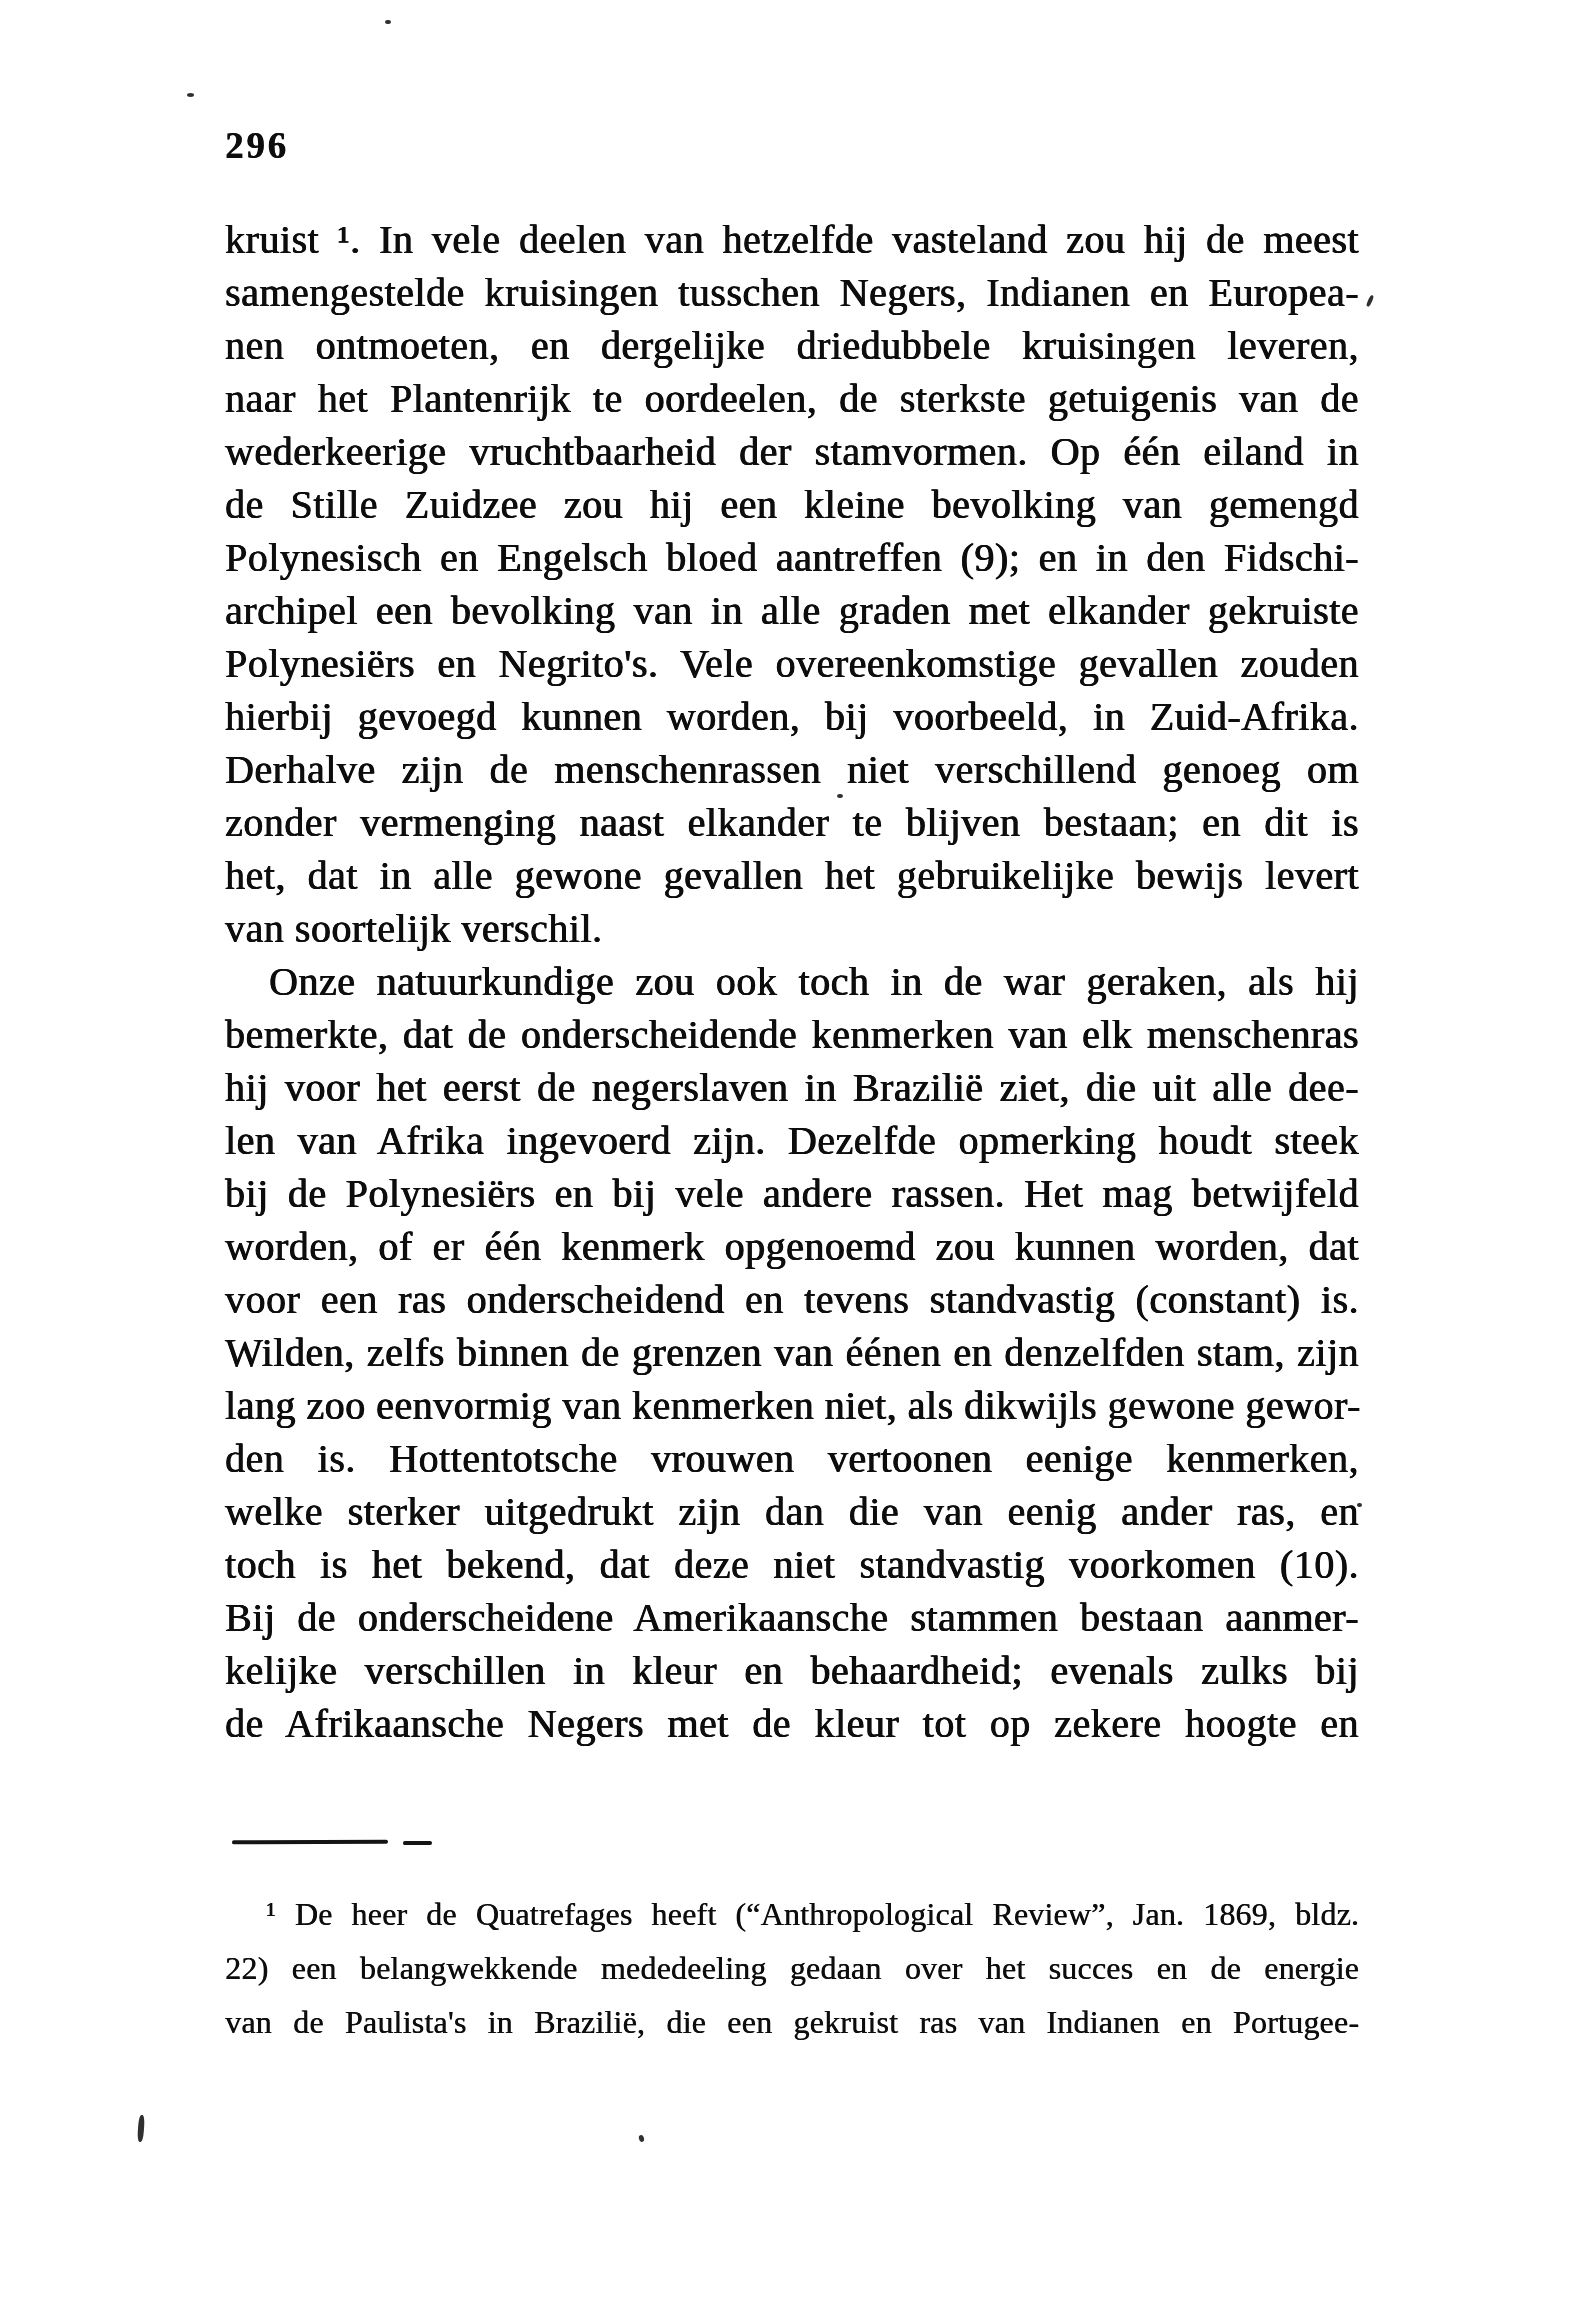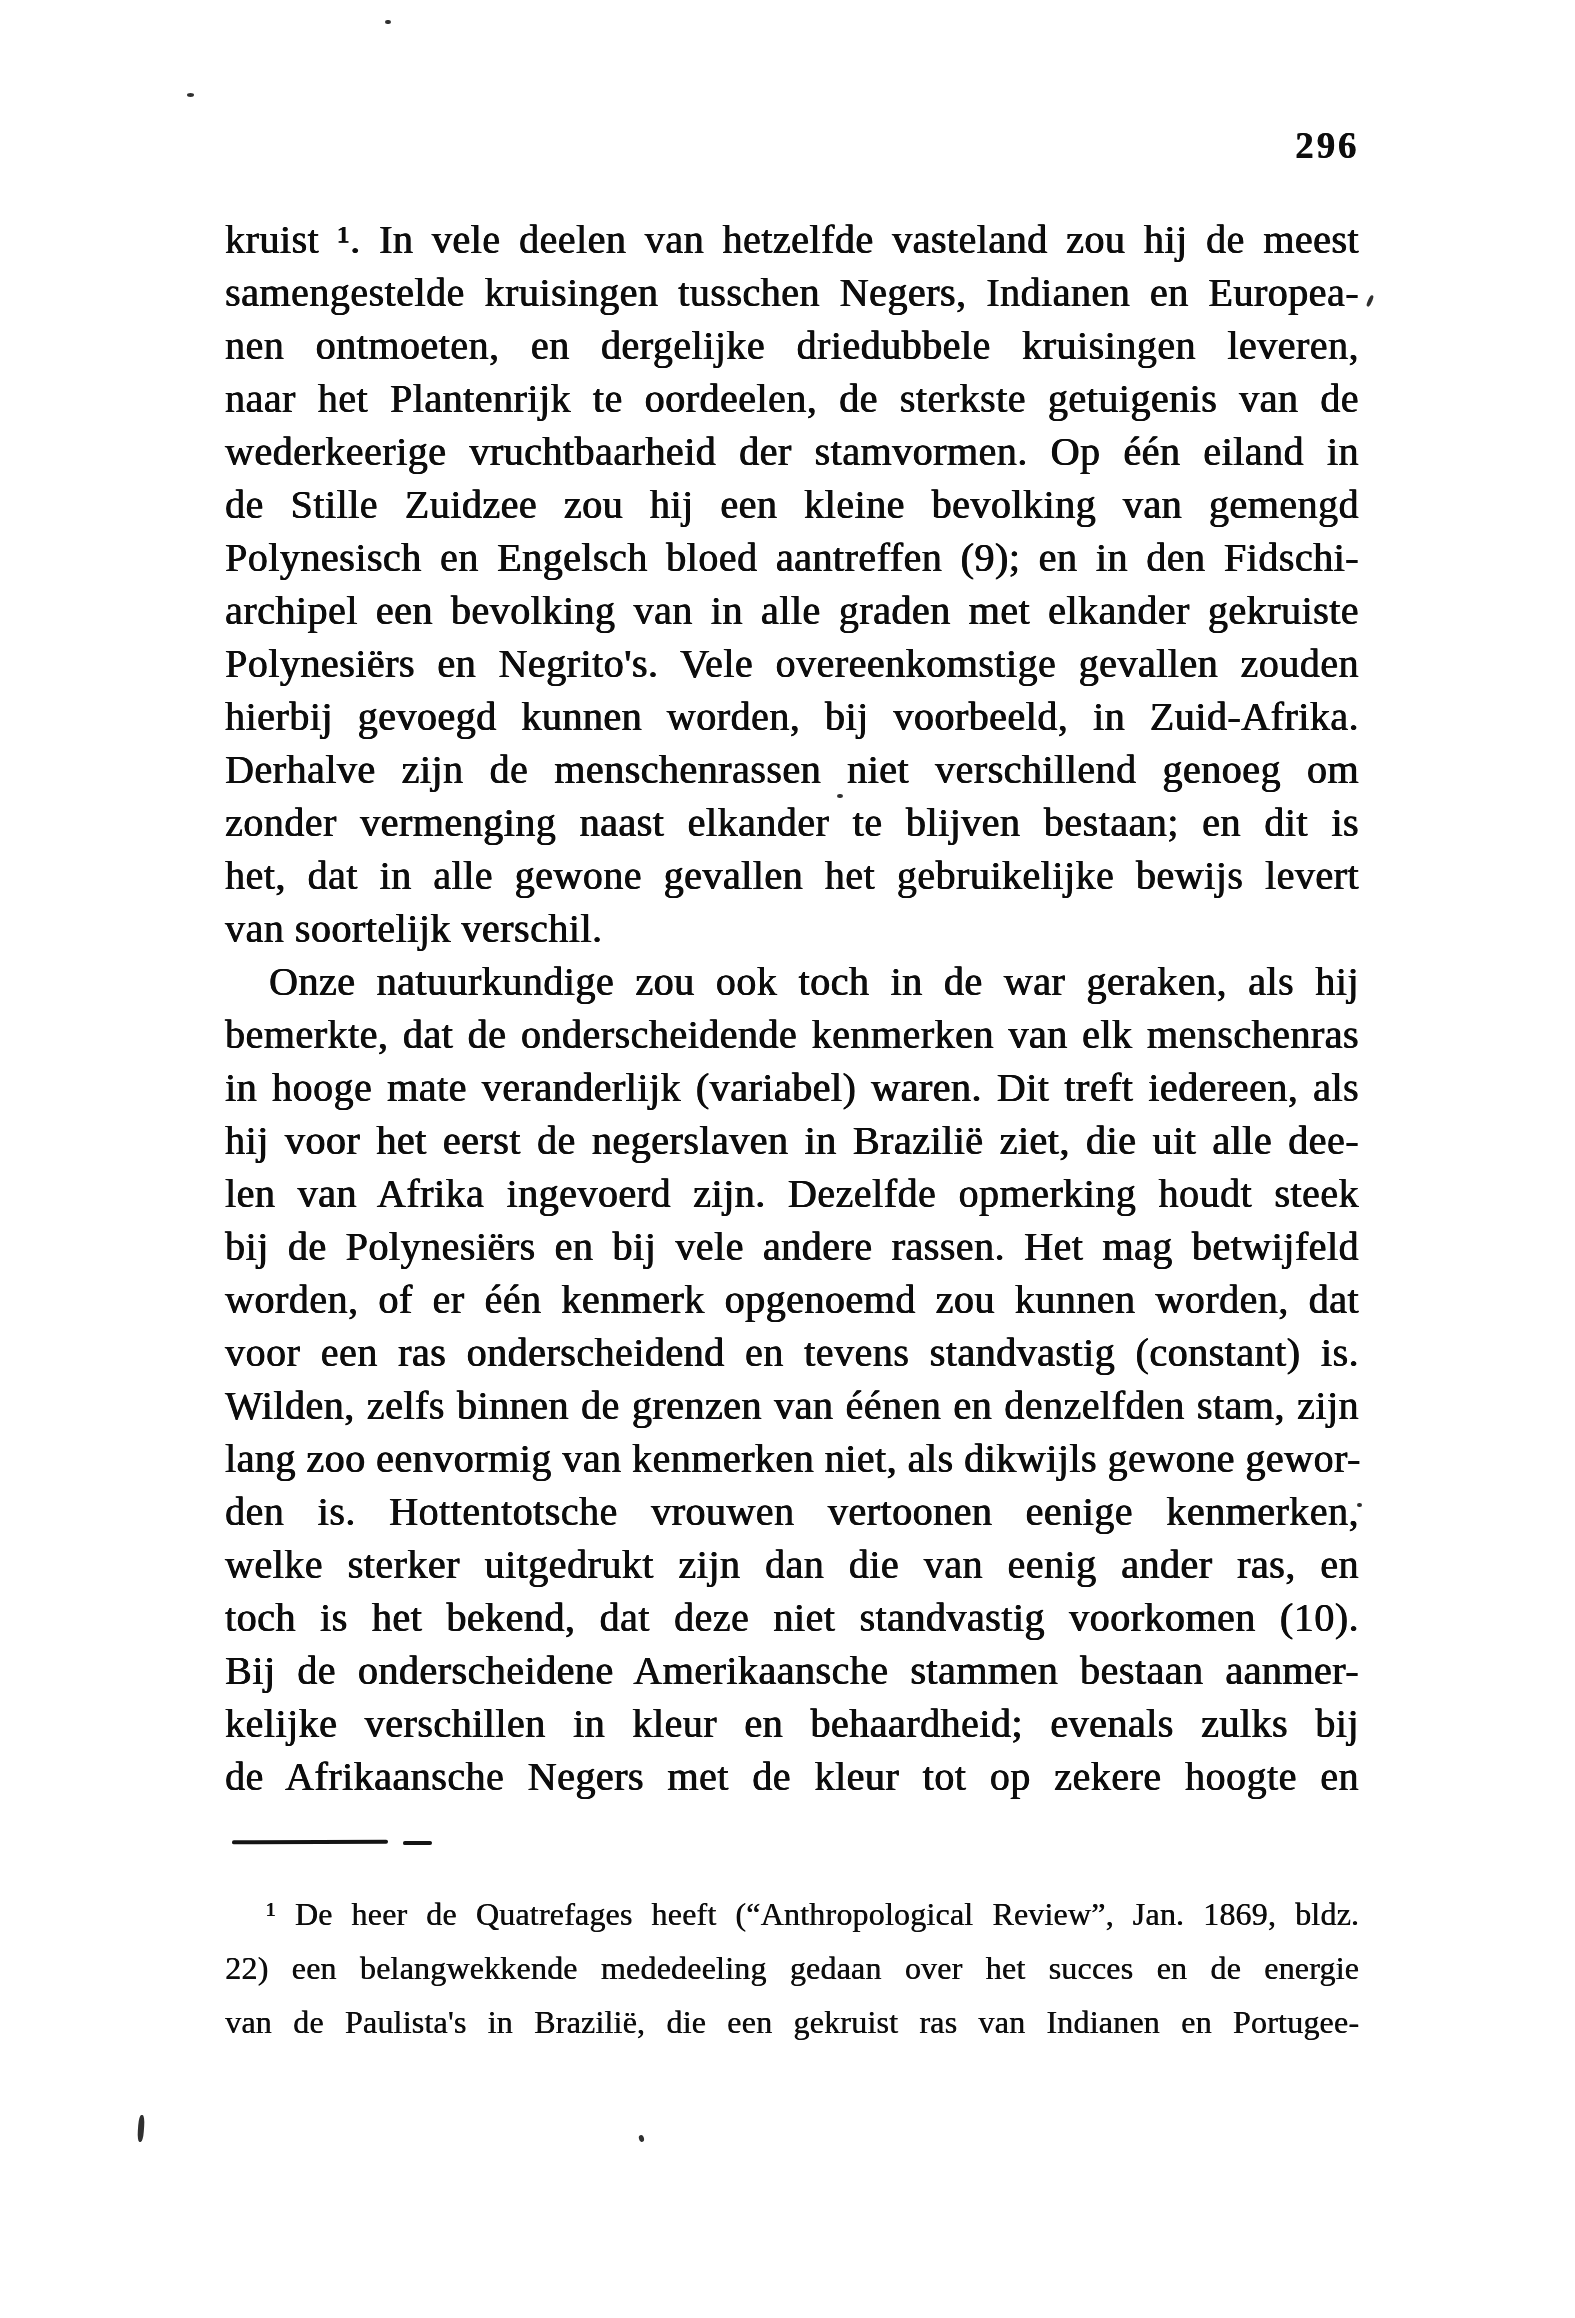--- a/index.html
+++ b/index.html
@@ -7,21 +7,21 @@
     position:relative;
     width:1576px;height:2400px;
     background:#ffffff;
     overflow:hidden;
     font-family:"Liberation Serif","DejaVu Serif",serif;
     color:#0d0d0d;
   }
   
   #pagenum{
     position:absolute;left:225px;top:124px;width:1134px;
-    text-align:right;
+    text-align:left;
     font-size:37px;font-weight:bold;letter-spacing:2.8px;
     text-shadow:0.5px 0 0 currentColor;
   }
   
   #maintext{
     position:absolute;left:225px;top:213px;width:1134px;
     font-size:40px;line-height:53px;
     letter-spacing:0.5px;
     text-shadow:0.6px 0 0 currentColor, -0.3px 0 0 currentColor;
   }
@@ -72,21 +72,20 @@
     <div class="tline">Polynesisch en Engelsch bloed aantreffen (9); en in den Fidschi-</div>
     <div class="tline">archipel een bevolking van in alle graden met elkander gekruiste</div>
     <div class="tline">Polynesiërs en Negrito's. Vele overeenkomstige gevallen zouden</div>
     <div class="tline">hierbij gevoegd kunnen worden, bij voorbeeld, in Zuid-Afrika.</div>
     <div class="tline">Derhalve zijn de menschenrassen niet verschillend genoeg om</div>
     <div class="tline">zonder vermenging naast elkander te blijven bestaan; en dit is</div>
     <div class="tline">het, dat in alle gewone gevallen het gebruikelijke bewijs levert</div>
     <div class="tline last">van soortelijk verschil.</div>
     <div class="tline indent">Onze natuurkundige zou ook toch in de war geraken, als hij</div>
     <div class="tline">bemerkte, dat de onderscheidende kenmerken van elk menschenras</div>
-    <div class="tline">in hooge mate veranderlijk (variabel) waren. Dit treft iedereen, als</div>
     <div class="tline">hij voor het eerst de negerslaven in Brazilië ziet, die uit alle dee-</div>
     <div class="tline">len van Afrika ingevoerd zijn. Dezelfde opmerking houdt steek</div>
     <div class="tline">bij de Polynesiërs en bij vele andere rassen. Het mag betwijfeld</div>
     <div class="tline">worden, of er één kenmerk opgenoemd zou kunnen worden, dat</div>
     <div class="tline">voor een ras onderscheidend en tevens standvastig (constant) is.</div>
     <div class="tline">Wilden, zelfs binnen de grenzen van éénen en denzelfden stam, zijn</div>
     <div class="tline">lang zoo eenvormig van kenmerken niet, als dikwijls gewone gewor-</div>
     <div class="tline">den is. Hottentotsche vrouwen vertoonen eenige kenmerken,</div>
     <div class="tline">welke sterker uitgedrukt zijn dan die van eenig ander ras, en</div>
     <div class="tline">toch is het bekend, dat deze niet standvastig voorkomen (10).</div>

